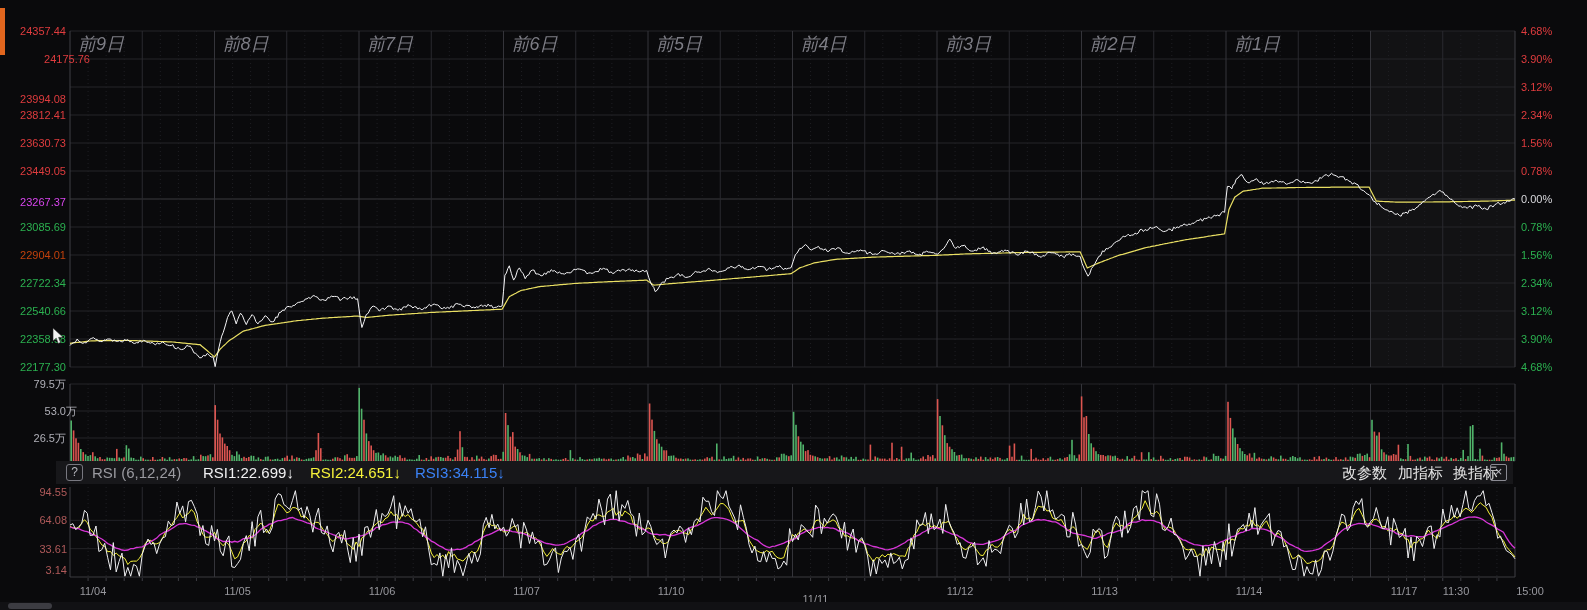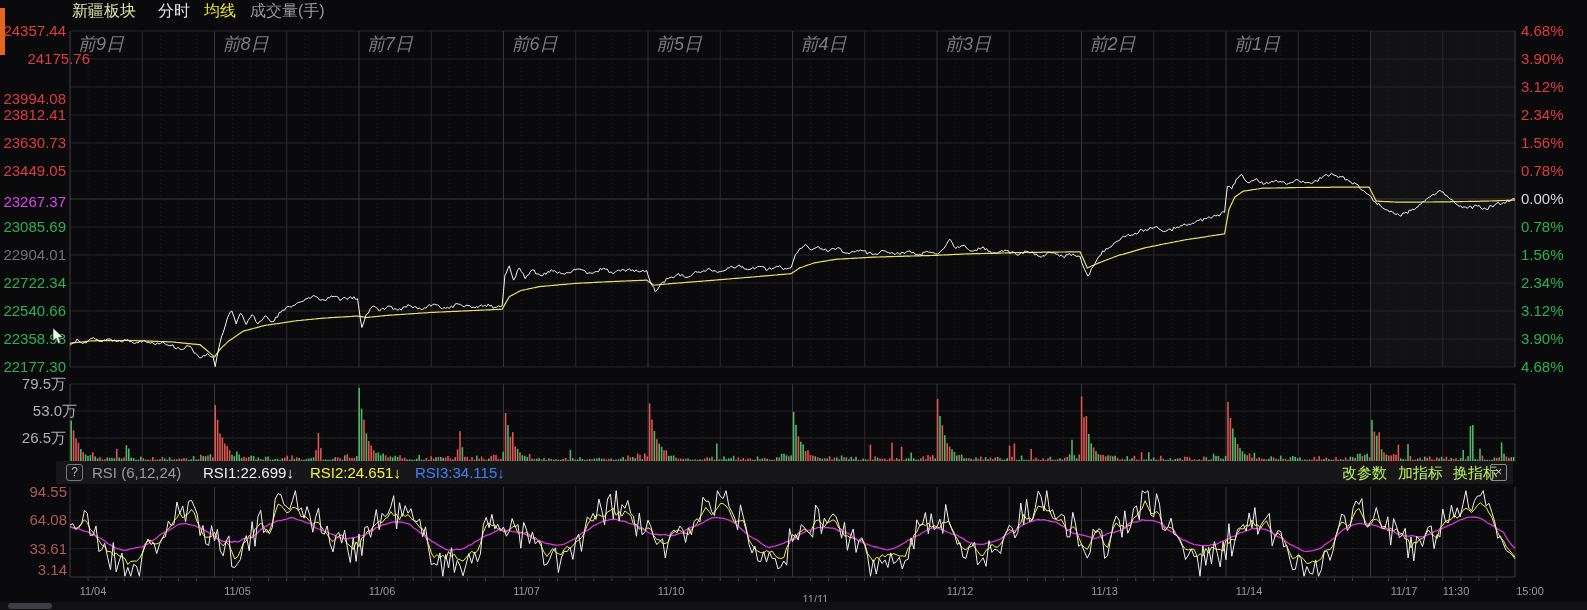--- a/index.html
+++ b/index.html
@@ -2,31 +2,31 @@
 <html><head>
 <meta charset="utf-8">
 <style>
   html,body{margin:0;padding:0;background:#050507;}
   #root{position:relative;width:1587px;height:610px;background:#0a0a0c;overflow:hidden;
         font-family:"Liberation Sans","DejaVu Sans",sans-serif;-webkit-font-smoothing:antialiased;}
   #chart-svg{position:absolute;left:0;top:0;}
   .topbar{position:absolute;left:0;top:0;width:100%;height:22px;}
   .topbar span{position:absolute;top:2px;font-size:16px;line-height:18px;white-space:nowrap;}
   .accent{position:absolute;left:0;top:8px;width:5px;height:47px;background:#e2661e;}
-  .lab{position:absolute;font-size:15px;line-height:16px;white-space:nowrap;}
+  .lab{position:absolute;font-size:11px;line-height:16px;white-space:nowrap;}
   .lab.rt{text-align:right;}
   .datelab{position:absolute;font-size:11px;line-height:18px;color:#98989e;text-align:center;width:64px;}
   .daylab{position:absolute;font-size:18px;line-height:16px;color:#7d7d85;font-style:italic;}
   .rsi-bar{position:absolute;left:56px;top:461px;width:1457px;height:23px;background:#17171a;}
   .rsi-bar span{position:absolute;top:3px;font-size:15px;line-height:17px;white-space:nowrap;}
   .helpbox{left:10px;top:3px!important;width:15px;height:15px;border:1px solid #787880;border-radius:3px;
            color:#b5b5bc;text-align:center;font-size:12px!important;line-height:15px!important;}
   .closebox{left:1434px;top:3px!important;width:15px;height:15px;border:1px solid #8a8a92;border-radius:2px;
             color:#c0c0c8;text-align:center;font-size:13px!important;line-height:14px!important;cursor:pointer;}
-  .rbtn{color:#bef264;cursor:pointer;}
+  .rbtn{color:#e5e5e5;cursor:pointer;}
   .hscroll{position:absolute;left:0;top:602px;width:1587px;height:8px;background:#111114;}
   .thumb{position:absolute;left:8px;top:1px;width:44px;height:6px;background:#3c3c42;border-radius:3px;}
   .cursor{position:absolute;left:52px;top:328px;width:12px;height:17px;}
 </style>
 </head>
 <body>
 
 <div id="root">
   <svg id="chart-svg" width="1587" height="610">
       <rect x="1370.5" y="31" width="144.5" height="336" fill="#ffffff" opacity="0.035"></rect>
@@ -965,39 +965,33 @@
       <rect x="1508.0" y="457.7" width="1.6" height="3.3" fill="#dd5550"></rect>
       <rect x="1510.4" y="457.3" width="1.6" height="3.7" fill="#50b36a"></rect>
       <rect x="1512.8" y="456.9" width="1.6" height="4.1" fill="#50b36a"></rect>
       <polyline points="70.0,343.3 71.7,343.1 73.3,342.9 75.0,342.7 76.7,342.5 78.3,342.3 80.0,342.1 81.7,342.0 83.3,341.8 85.0,341.6 86.7,341.4 88.3,341.2 90.0,341.0 91.7,340.8 93.4,340.8 95.1,340.8 96.8,340.7 98.6,340.7 100.3,340.7 102.0,340.7 103.7,340.7 105.4,340.7 107.2,340.6 108.9,340.6 110.6,340.6 112.3,340.6 114.0,340.6 115.8,340.6 117.5,340.5 119.2,340.5 120.9,340.5 122.6,340.5 124.4,340.5 126.1,340.5 127.8,340.4 129.5,340.5 131.3,340.5 133.0,340.6 134.7,340.7 136.5,340.7 138.2,340.8 139.9,340.8 141.7,340.9 143.4,341.0 145.1,341.0 146.9,341.1 148.6,341.1 150.3,341.2 152.1,341.2 153.8,341.3 155.5,341.4 157.3,341.4 159.0,341.5 160.7,341.5 162.5,341.6 164.2,341.6 165.9,341.7 167.7,341.8 169.4,341.8 171.1,341.9 172.8,342.0 174.6,342.2 176.3,342.4 177.9,342.5 179.6,342.7 181.3,342.9 183.1,343.1 184.8,343.2 186.4,343.4 188.1,343.6 189.8,343.7 191.6,343.9 193.3,344.1 194.9,344.2 196.7,344.4 198.3,344.6 200.1,344.7 201.9,346.3 203.7,347.8 205.5,349.3 207.3,350.8 209.1,352.4 210.9,353.9 212.7,355.4 214.5,356.9 216.4,354.3 218.4,351.7 220.3,349.0 222.0,347.4 223.7,345.7 225.5,344.1 227.2,342.4 229.0,340.8 230.8,339.6 232.6,338.4 234.4,337.2 236.2,335.9 238.0,334.7 239.8,333.5 241.6,332.3 243.4,331.1 245.1,330.7 246.7,330.2 248.4,329.8 250.1,329.3 251.7,328.9 253.4,328.5 255.1,328.0 256.7,327.6 258.4,327.1 260.1,326.7 261.7,326.2 263.4,325.8 265.1,325.4 266.8,325.1 268.5,324.9 270.2,324.6 271.9,324.3 273.6,324.1 275.3,323.8 277.0,323.6 278.7,323.3 280.4,323.1 282.1,322.8 283.8,322.6 285.5,322.3 287.2,322.1 288.9,321.8 290.6,321.6 292.3,321.3 294.0,321.0 295.7,320.9 297.4,320.7 299.1,320.5 300.8,320.4 302.5,320.2 304.2,320.0 305.9,319.9 307.6,319.7 309.3,319.5 311.0,319.4 312.7,319.2 314.4,319.0 316.1,318.9 317.8,318.7 319.5,318.5 321.2,318.3 322.9,318.2 324.6,318.1 326.3,318.0 328.1,317.9 329.8,317.7 331.5,317.6 333.3,317.5 335.0,317.4 336.7,317.3 338.5,317.2 340.2,317.1 341.9,317.0 343.7,316.9 345.4,316.8 347.2,316.7 348.9,316.6 350.6,316.5 352.4,316.3 354.1,316.2 355.8,316.1 357.6,316.0 359.3,316.3 361.0,316.6 362.8,316.9 364.5,317.2 366.2,317.5 367.9,317.3 369.6,317.1 371.2,317.0 372.9,316.8 374.6,316.6 376.2,316.5 377.9,316.3 379.6,316.1 381.2,316.0 382.9,315.8 384.6,315.6 386.2,315.5 387.9,315.3 389.6,315.2 391.4,315.1 393.1,315.0 394.8,314.8 396.6,314.7 398.3,314.6 400.0,314.5 401.8,314.4 403.5,314.3 405.2,314.2 407.0,314.0 408.7,313.9 410.4,313.8 412.2,313.7 413.9,313.6 415.6,313.5 417.4,313.4 419.1,313.2 420.8,313.1 422.6,313.0 424.3,312.9 426.0,312.8 427.8,312.7 429.5,312.5 431.3,312.4 433.0,312.4 434.7,312.3 436.4,312.2 438.2,312.1 439.9,312.0 441.6,312.0 443.3,311.9 445.1,311.8 446.8,311.7 448.5,311.6 450.2,311.6 452.0,311.5 453.7,311.4 455.4,311.3 457.2,311.3 458.9,311.2 460.6,311.1 462.3,311.0 464.1,310.9 465.8,310.9 467.5,310.8 469.2,310.7 471.0,310.6 472.7,310.5 474.4,310.5 476.2,310.4 477.9,310.3 479.6,310.2 481.3,310.1 483.1,310.1 484.8,310.0 486.5,309.9 488.2,309.8 490.0,309.8 491.7,309.7 493.4,309.6 495.1,309.5 496.9,309.4 498.6,309.4 500.3,309.3 502.1,309.2 503.9,306.1 505.7,302.9 507.5,299.8 509.3,296.6 510.9,295.8 512.6,294.9 514.2,294.0 515.9,293.2 517.5,292.3 519.2,291.4 520.8,290.5 522.5,290.2 524.3,289.8 526.0,289.5 527.7,289.1 529.4,288.7 531.1,288.4 532.8,288.0 534.5,287.7 536.2,287.3 537.9,286.9 539.6,286.6 541.3,286.4 543.1,286.3 544.8,286.1 546.5,286.0 548.2,285.8 549.9,285.7 551.7,285.5 553.4,285.4 555.1,285.2 556.8,285.1 558.5,284.9 560.3,284.7 562.0,284.6 563.7,284.4 565.4,284.3 567.1,284.1 568.9,284.0 570.6,283.8 572.3,283.7 574.0,283.5 575.8,283.4 577.5,283.3 579.2,283.2 580.9,283.1 582.6,283.0 584.4,282.9 586.1,282.8 587.8,282.8 589.5,282.7 591.2,282.6 593.0,282.5 594.7,282.4 596.4,282.3 598.1,282.2 599.8,282.2 601.6,282.1 603.3,282.0 605.0,281.9 606.7,281.8 608.4,281.7 610.2,281.6 611.9,281.6 613.6,281.5 615.3,281.4 617.1,281.3 618.8,281.3 620.5,281.2 622.3,281.1 624.0,281.1 625.7,281.0 627.5,280.9 629.2,280.8 630.9,280.8 632.7,280.7 634.4,280.6 636.2,280.6 637.9,280.5 639.6,280.4 641.4,280.3 643.1,280.3 644.8,280.2 646.6,280.1 648.4,281.4 650.2,282.6 652.0,283.9 653.8,285.2 655.5,285.0 657.3,284.8 659.1,284.7 660.8,284.5 662.6,284.4 664.4,284.2 666.1,284.0 667.9,283.9 669.7,283.7 671.4,283.6 673.1,283.4 674.8,283.3 676.6,283.2 678.3,283.0 680.0,282.9 681.7,282.8 683.4,282.6 685.2,282.5 686.9,282.3 688.6,282.2 690.3,282.1 692.0,281.9 693.8,281.8 695.5,281.7 697.2,281.5 698.9,281.4 700.6,281.3 702.4,281.1 704.1,281.0 705.8,280.8 707.5,280.7 709.3,280.6 711.0,280.4 712.7,280.3 714.5,280.1 716.2,280.0 717.9,279.8 719.7,279.7 721.4,279.6 723.1,279.4 724.9,279.3 726.6,279.1 728.3,279.0 730.1,278.8 731.8,278.7 733.5,278.5 735.3,278.4 737.0,278.3 738.7,278.1 740.5,278.0 742.2,277.8 743.9,277.7 745.7,277.5 747.4,277.4 749.1,277.3 750.9,277.1 752.6,277.0 754.4,276.8 756.1,276.7 757.9,276.5 759.6,276.4 761.4,276.2 763.1,276.1 764.9,275.9 766.6,275.8 768.4,275.6 770.1,275.5 771.8,275.3 773.6,275.2 775.3,275.0 777.1,274.9 778.8,274.7 780.6,274.6 782.3,274.4 784.1,274.3 785.8,274.1 787.6,274.0 789.3,273.8 791.1,273.7 792.8,272.5 794.5,271.4 796.3,270.2 798.0,269.1 799.7,267.9 801.5,267.3 803.3,266.7 805.1,266.0 806.9,265.4 808.8,264.8 810.6,264.2 812.4,263.5 814.2,262.9 816.0,262.6 817.8,262.3 819.6,262.0 821.4,261.7 823.2,261.4 825.0,261.1 826.8,260.8 828.6,260.5 830.4,260.2 832.2,259.9 834.0,259.6 835.9,259.3 837.6,259.2 839.3,259.1 841.0,259.0 842.7,258.9 844.5,258.8 846.2,258.7 847.9,258.6 849.6,258.5 851.3,258.4 853.1,258.3 854.8,258.2 856.5,258.1 858.2,258.0 859.9,257.9 861.7,257.8 863.4,257.7 865.1,257.6 866.8,257.5 868.5,257.4 870.3,257.3 872.0,257.2 873.7,257.1 875.4,257.1 877.1,257.0 878.8,257.0 880.6,256.9 882.3,256.9 884.0,256.8 885.7,256.8 887.4,256.7 889.2,256.7 890.9,256.6 892.6,256.6 894.3,256.5 896.0,256.5 897.8,256.4 899.5,256.4 901.2,256.3 902.9,256.3 904.6,256.2 906.3,256.2 908.1,256.1 909.8,256.1 911.5,256.0 913.2,256.0 914.9,255.9 916.7,255.9 918.4,255.8 920.1,255.8 921.8,255.7 923.5,255.7 925.2,255.6 927.0,255.6 928.7,255.6 930.4,255.5 932.1,255.5 933.8,255.4 935.6,255.4 937.3,255.3 939.1,255.2 940.9,255.1 942.7,255.0 944.5,254.9 946.3,254.9 948.1,254.8 949.8,254.7 951.6,254.6 953.4,254.5 955.2,254.4 957.0,254.3 958.8,254.3 960.5,254.2 962.3,254.1 964.1,254.0 965.9,253.9 967.7,253.9 969.4,253.8 971.2,253.8 972.9,253.7 974.7,253.7 976.4,253.7 978.2,253.6 979.9,253.6 981.7,253.5 983.4,253.5 985.2,253.4 986.9,253.4 988.7,253.4 990.4,253.3 992.2,253.3 993.9,253.2 995.7,253.2 997.4,253.1 999.2,253.1 1000.9,253.1 1002.7,253.0 1004.4,253.0 1006.2,252.9 1007.9,252.9 1009.7,252.8 1011.4,252.8 1013.2,252.7 1014.9,252.7 1016.7,252.7 1018.4,252.6 1020.2,252.6 1021.9,252.5 1023.7,252.5 1025.4,252.5 1027.1,252.4 1028.8,252.4 1030.5,252.4 1032.2,252.4 1033.9,252.4 1035.7,252.3 1037.4,252.3 1039.1,252.3 1040.8,252.3 1042.5,252.2 1044.2,252.2 1045.9,252.2 1047.6,252.2 1049.3,252.2 1051.0,252.1 1052.7,252.1 1054.4,252.1 1056.1,252.1 1057.9,252.1 1059.6,252.0 1061.3,252.0 1063.0,252.0 1064.7,252.0 1066.4,251.9 1068.1,251.9 1069.8,251.9 1071.5,251.9 1073.2,251.9 1074.9,251.8 1076.6,251.8 1078.3,251.8 1080.1,251.8 1081.9,255.8 1083.7,259.8 1085.5,263.9 1087.3,267.9 1088.9,267.2 1090.6,266.5 1092.2,265.8 1093.9,265.1 1095.5,264.3 1097.2,263.6 1098.8,262.9 1100.5,262.2 1102.3,261.6 1104.0,260.9 1105.7,260.3 1107.4,259.6 1109.1,259.0 1110.8,258.3 1112.5,257.7 1114.2,257.0 1115.9,256.4 1117.6,255.7 1119.3,255.2 1121.0,254.7 1122.7,254.3 1124.4,253.8 1126.1,253.3 1127.8,252.8 1129.5,252.3 1131.2,251.8 1132.9,251.3 1134.6,250.9 1136.3,250.4 1138.0,249.9 1139.7,249.4 1141.4,248.9 1143.1,248.4 1144.8,247.9 1146.5,247.5 1148.2,247.1 1150.0,246.8 1151.7,246.4 1153.4,246.1 1155.1,245.8 1156.8,245.4 1158.6,245.1 1160.3,244.7 1162.0,244.4 1163.7,244.0 1165.4,243.7 1167.2,243.4 1168.9,243.0 1170.6,242.7 1172.3,242.3 1174.0,242.0 1175.8,241.6 1177.5,241.3 1179.2,241.0 1180.9,240.6 1182.7,240.3 1184.4,240.0 1186.1,239.7 1187.9,239.5 1189.6,239.2 1191.4,238.9 1193.1,238.7 1194.9,238.4 1196.6,238.1 1198.4,237.9 1200.1,237.6 1201.9,237.3 1203.6,237.1 1205.3,236.8 1207.1,236.5 1208.8,236.2 1210.6,236.0 1212.3,235.7 1214.1,235.4 1215.8,235.2 1217.6,234.9 1219.3,234.6 1221.1,234.4 1222.8,234.1 1224.6,233.8 1226.7,221.8 1228.9,209.8 1230.8,205.6 1232.7,201.4 1234.7,197.2 1236.4,196.0 1238.1,194.8 1239.9,193.5 1241.6,192.3 1243.3,191.1 1245.0,190.8 1246.8,190.6 1248.5,190.3 1250.2,190.1 1251.9,189.8 1253.6,189.5 1255.3,189.3 1257.0,189.0 1258.7,188.8 1260.4,188.5 1262.1,188.2 1263.8,188.2 1265.6,188.2 1267.3,188.1 1269.0,188.1 1270.7,188.1 1272.4,188.0 1274.2,188.0 1275.9,188.0 1277.6,187.9 1279.3,187.9 1281.0,187.9 1282.8,187.8 1284.5,187.8 1286.2,187.8 1287.9,187.7 1289.6,187.7 1291.4,187.6 1293.1,187.6 1294.8,187.6 1296.5,187.5 1298.3,187.5 1300.0,187.5 1301.7,187.5 1303.5,187.5 1305.2,187.5 1306.9,187.4 1308.7,187.4 1310.4,187.4 1312.1,187.4 1313.9,187.4 1315.6,187.4 1317.3,187.4 1319.1,187.3 1320.8,187.3 1322.5,187.3 1324.3,187.3 1326.0,187.3 1327.7,187.3 1329.5,187.3 1331.2,187.2 1332.9,187.2 1334.7,187.2 1336.4,187.2 1338.1,187.2 1339.9,187.2 1341.6,187.2 1343.3,187.2 1345.0,187.2 1346.7,187.2 1348.5,187.2 1350.2,187.2 1351.9,187.2 1353.6,187.2 1355.3,187.2 1357.0,187.2 1358.8,187.2 1360.5,187.2 1362.2,187.2 1363.9,187.2 1365.6,187.2 1367.3,187.2 1369.1,187.2 1370.9,190.7 1372.7,194.2 1374.5,197.7 1376.3,201.2 1378.1,201.2 1379.8,201.3 1381.6,201.4 1383.4,201.5 1385.2,201.6 1387.0,201.7 1388.7,201.7 1390.5,201.8 1392.3,201.9 1394.1,202.0 1395.8,202.1 1397.6,202.1 1399.4,202.2 1401.1,202.2 1402.9,202.2 1404.6,202.2 1406.3,202.2 1408.1,202.2 1409.8,202.1 1411.5,202.1 1413.3,202.1 1415.0,202.1 1416.7,202.1 1418.5,202.1 1420.2,202.1 1421.9,202.0 1423.7,202.0 1425.4,202.0 1427.1,202.0 1428.9,202.0 1430.6,202.0 1432.3,202.0 1434.1,201.9 1435.8,201.9 1437.5,201.9 1439.3,201.9 1441.0,201.9 1442.8,201.9 1444.5,201.8 1446.2,201.8 1448.0,201.8 1449.7,201.8 1451.4,201.7 1453.2,201.7 1454.9,201.7 1456.6,201.6 1458.4,201.6 1460.1,201.6 1461.8,201.6 1463.6,201.5 1465.3,201.5 1467.0,201.5 1468.8,201.4 1470.5,201.4 1472.2,201.4 1474.0,201.4 1475.7,201.3 1477.4,201.3 1479.2,201.3 1480.9,201.2 1482.6,201.2 1484.4,201.2 1486.1,201.2 1487.8,201.1 1489.5,201.0 1491.2,201.0 1492.9,200.9 1494.6,200.8 1496.3,200.8 1498.0,200.7 1499.7,200.6 1501.4,200.6 1503.1,200.5 1504.8,200.5 1506.5,200.4 1508.2,200.3 1509.9,200.3 1511.6,200.2 1513.3,200.1 1515.0,200.1" fill="none" stroke="#e9df63" stroke-width="1.2"></polyline>
       <polyline points="70.0,345.5 71.8,343.6 73.6,342.7 75.4,342.1 77.2,339.0 79.0,341.4 80.8,342.4 82.6,343.4 84.5,342.6 86.3,342.9 88.1,340.9 89.9,339.2 91.7,338.3 93.5,337.7 95.3,339.2 97.1,339.5 98.9,341.2 100.6,341.5 102.3,341.6 104.0,339.9 105.6,340.2 107.3,339.1 109.0,339.0 110.7,339.1 112.5,341.3 114.2,340.0 116.0,341.2 117.7,341.5 119.4,340.7 121.1,341.5 122.7,342.0 124.4,339.5 126.1,340.3 127.8,339.7 129.5,341.7 131.3,341.5 133.0,343.0 134.7,343.5 136.5,342.6 138.2,342.9 139.9,340.5 141.7,342.0 143.4,340.4 145.1,340.8 146.9,342.3 148.6,342.4 150.3,343.2 152.1,342.4 153.8,343.7 155.5,344.9 157.3,342.8 159.0,344.0 160.7,343.3 162.5,341.9 164.2,342.9 165.9,344.6 167.7,345.1 169.4,345.6 171.1,345.5 172.9,344.7 174.6,348.2 176.4,348.7 178.1,347.4 179.8,349.0 181.6,349.6 183.3,349.2 185.0,348.1 186.8,345.4 188.5,346.2 190.3,346.3 192.1,348.9 193.9,352.8 195.7,353.4 197.6,355.2 199.6,357.8 201.5,357.7 203.4,355.3 205.3,356.0 207.3,353.4 209.2,355.4 211.1,357.0 213.1,356.9 215.2,366.6 217.0,356.6 218.8,348.0 220.3,341.7 221.7,336.1 223.2,332.5 224.6,328.0 226.1,322.8 227.5,317.5 229.0,314.6 230.4,311.8 231.8,311.0 234.0,317.0 236.2,323.9 237.6,319.6 239.1,316.0 240.5,313.2 242.4,315.5 244.4,320.7 246.3,324.6 248.2,320.3 250.1,317.8 252.1,314.6 254.0,316.5 255.9,321.6 257.9,323.9 259.7,321.4 261.5,320.8 263.3,318.4 265.1,315.7 266.9,316.8 268.7,319.0 270.5,321.6 272.3,321.8 274.0,321.3 275.8,317.0 277.5,317.3 279.2,312.6 281.0,312.1 282.7,310.0 284.4,310.4 286.2,307.4 287.9,306.4 289.6,306.7 291.4,307.0 293.1,305.5 294.8,305.3 296.6,303.3 298.3,302.4 300.0,302.2 301.8,301.4 303.5,301.3 305.2,299.1 307.0,298.8 308.7,297.5 310.4,298.5 312.2,296.3 313.9,295.5 315.6,296.6 317.4,297.1 319.1,299.6 320.9,300.2 322.6,299.5 324.3,300.2 326.1,300.5 327.8,297.6 329.5,297.8 331.3,296.1 333.0,296.6 334.7,296.4 336.5,296.5 338.2,297.1 339.9,300.5 341.7,299.5 343.4,297.7 345.1,297.5 346.9,299.3 348.6,298.5 350.3,296.6 352.1,298.8 353.9,296.7 355.7,299.4 357.6,298.8 359.0,308.9 360.4,319.1 361.9,327.5 364.1,321.5 366.2,314.6 368.2,313.3 370.1,309.3 372.0,306.7 373.8,306.1 375.6,307.2 377.4,308.5 379.2,311.0 381.0,309.6 382.7,307.9 384.4,309.7 386.2,307.9 387.9,306.0 389.6,306.1 391.3,306.4 393.0,309.4 394.6,308.8 396.3,309.1 398.0,310.3 399.7,308.7 401.3,310.1 403.0,307.2 404.6,306.8 406.3,307.2 407.9,304.6 409.6,305.6 411.2,306.1 412.9,308.0 414.5,306.7 416.2,306.9 417.8,309.1 419.5,307.9 421.1,309.6 422.8,309.4 424.4,307.9 426.1,308.1 427.7,305.9 429.4,304.4 431.0,306.3 432.7,304.5 434.3,304.1 435.9,304.8 437.6,304.9 439.2,306.1 440.8,308.3 442.4,308.7 444.1,307.4 445.7,308.5 447.6,307.3 449.4,308.5 451.3,305.9 453.1,307.6 455.0,304.2 456.8,303.5 458.7,304.2 460.6,304.4 462.4,305.9 464.3,306.9 466.1,305.3 468.0,305.4 469.9,305.7 471.7,307.8 473.3,307.1 475.0,307.9 476.6,306.7 478.2,307.5 479.8,305.6 481.5,305.1 483.1,306.6 484.7,304.9 486.4,306.8 488.1,304.1 489.8,306.1 491.5,305.3 493.1,308.1 494.8,307.4 496.6,307.2 498.4,306.0 500.2,306.6 502.1,306.0 503.5,291.3 504.9,275.1 506.4,273.0 507.8,268.6 509.3,265.8 511.4,273.5 513.6,280.1 515.5,277.1 517.5,270.3 519.4,267.9 521.3,271.6 523.2,273.7 525.2,278.7 527.0,275.6 528.8,274.8 530.6,271.0 532.4,270.1 534.1,270.1 535.9,274.0 537.6,273.9 539.3,274.4 541.1,275.8 542.8,275.5 544.4,273.0 546.1,274.4 547.8,271.5 549.5,272.3 551.2,269.7 552.8,271.2 554.5,270.6 556.1,272.1 557.8,273.2 559.4,272.0 561.1,273.6 562.7,273.7 564.6,274.1 566.5,272.7 568.3,272.7 570.2,272.9 572.0,271.7 573.9,269.2 575.8,269.7 577.6,268.9 579.5,269.1 581.3,269.5 583.2,270.2 585.0,270.8 586.9,273.8 588.8,272.9 590.4,272.9 592.0,273.4 593.6,272.8 595.3,271.6 596.9,271.6 598.5,271.6 600.1,268.4 601.8,269.4 603.6,268.3 605.5,269.2 607.3,269.1 609.2,272.6 611.0,271.9 612.9,273.6 614.8,272.6 616.6,270.8 618.5,270.1 620.3,271.1 622.2,269.5 624.1,269.8 625.9,271.3 627.8,269.4 629.4,269.0 631.1,270.6 632.7,269.8 634.4,271.8 636.0,269.9 637.7,271.3 639.3,271.9 641.1,271.4 642.9,270.2 644.7,271.7 646.6,270.4 648.7,277.3 650.9,283.4 652.3,285.7 653.8,287.5 655.2,291.6 657.2,290.2 659.1,287.0 661.0,283.4 662.8,282.0 664.6,282.3 666.4,278.3 668.2,278.7 670.0,277.4 671.7,277.1 673.4,277.7 675.2,276.4 676.9,274.4 678.6,273.6 680.3,276.2 682.0,274.3 683.6,276.3 685.3,277.4 687.0,277.3 688.7,276.9 690.4,276.4 692.1,274.9 693.8,272.8 695.4,271.4 697.1,272.2 698.8,272.0 700.5,272.5 702.2,271.5 703.9,270.8 705.6,271.3 707.2,269.4 708.9,268.4 710.6,269.7 712.3,271.2 714.0,270.7 715.7,271.1 717.4,272.6 719.0,271.8 720.7,271.5 722.4,271.2 724.1,270.7 725.8,270.2 727.5,267.9 729.2,267.9 730.8,266.4 732.5,267.0 734.2,268.0 735.9,267.8 737.6,265.8 739.3,265.0 741.0,267.3 742.6,266.5 744.3,268.9 746.0,269.0 747.7,269.7 749.4,269.5 751.1,268.9 752.8,267.4 754.4,268.7 756.1,267.8 757.8,266.5 759.5,266.5 761.2,266.5 762.9,266.7 764.6,267.3 766.2,270.5 767.9,269.7 769.6,267.6 771.3,269.3 773.0,268.3 774.7,267.8 776.4,266.4 778.1,266.8 779.8,265.6 781.5,267.6 783.3,269.7 785.0,268.4 786.7,269.0 788.2,268.3 789.6,268.2 791.1,267.6 793.2,261.3 795.4,254.6 796.8,253.4 798.3,251.0 799.7,248.5 801.7,248.3 803.6,246.1 805.5,244.6 807.4,246.1 809.4,248.9 811.3,250.0 813.1,249.0 814.9,248.2 816.7,247.4 818.5,246.4 820.2,248.9 822.0,248.9 823.7,250.0 825.4,248.8 827.2,251.4 828.9,251.3 830.6,249.3 832.2,248.6 833.9,248.6 835.6,249.6 837.3,247.8 838.9,247.8 840.6,248.7 842.2,251.9 843.9,252.6 845.6,253.1 847.2,253.0 848.9,253.6 850.5,252.9 852.2,251.3 853.8,251.9 855.5,251.6 857.1,250.5 858.8,251.1 860.4,250.0 862.1,250.7 863.7,250.8 865.4,250.7 867.0,254.1 868.7,252.8 870.3,252.1 872.0,254.3 873.6,254.3 875.3,253.9 876.9,254.4 878.6,253.6 880.2,251.8 881.9,250.4 883.5,250.7 885.2,251.1 886.8,252.0 888.5,252.6 890.1,253.3 891.8,252.6 893.4,253.4 895.1,254.6 896.7,253.0 898.4,252.8 900.0,254.6 901.7,252.2 903.4,252.8 905.0,253.4 906.7,251.4 908.3,251.3 910.0,250.9 911.6,253.1 913.3,252.1 914.9,254.0 916.6,254.4 918.2,255.0 919.9,254.1 921.6,255.5 923.3,252.0 925.0,252.2 926.6,251.2 928.3,252.1 930.1,252.1 931.9,252.7 933.7,252.7 935.6,253.9 937.7,254.1 939.9,252.1 941.8,249.9 943.7,248.7 945.7,245.7 947.1,243.3 948.6,240.4 950.0,239.2 951.9,242.2 953.9,246.6 955.8,248.5 957.6,246.5 959.4,247.6 961.2,245.8 963.0,245.7 964.7,245.2 966.5,248.1 968.2,249.3 969.9,250.8 971.7,251.1 973.4,251.0 975.1,250.0 976.7,250.8 978.4,247.9 980.1,249.1 981.8,247.8 983.4,246.9 985.1,250.0 986.7,248.6 988.4,251.5 990.1,251.1 991.7,253.7 993.4,252.8 995.0,252.9 996.7,253.5 998.3,252.2 1000.0,251.8 1001.6,250.4 1003.3,251.5 1004.9,250.0 1006.6,250.7 1008.2,250.4 1009.9,253.4 1011.5,252.2 1013.2,251.7 1014.8,253.3 1016.5,254.6 1018.1,255.2 1019.8,254.1 1021.4,252.1 1023.1,253.9 1024.7,250.9 1026.4,251.3 1028.0,251.4 1029.7,253.1 1031.3,252.4 1033.0,252.0 1034.6,254.9 1036.3,253.8 1037.9,256.1 1039.6,256.4 1041.2,257.4 1042.9,255.5 1044.5,256.2 1046.2,254.3 1047.9,252.3 1049.5,252.4 1051.2,252.8 1052.8,252.8 1054.5,253.0 1056.1,254.1 1057.8,254.2 1059.4,256.4 1061.1,255.0 1062.7,256.4 1064.4,257.7 1066.1,254.8 1067.8,254.7 1069.5,253.5 1071.1,255.6 1072.8,253.9 1074.6,255.3 1076.4,256.3 1078.2,256.2 1080.1,256.4 1082.2,263.7 1084.4,269.0 1086.2,272.6 1088.0,276.2 1089.7,273.9 1091.4,268.6 1093.1,266.5 1095.0,263.4 1096.9,259.8 1098.8,256.4 1100.6,255.6 1102.5,250.9 1104.3,251.6 1106.1,248.5 1107.8,248.8 1109.5,247.4 1111.3,246.8 1113.0,244.3 1114.7,242.8 1116.4,241.6 1118.1,240.9 1119.8,240.1 1121.5,237.8 1123.2,236.3 1124.8,236.7 1126.5,235.9 1128.2,234.2 1129.9,235.9 1131.6,235.1 1133.3,235.1 1135.0,233.1 1136.7,234.0 1138.3,232.9 1140.0,229.7 1141.7,229.3 1143.4,231.5 1145.1,229.5 1146.8,230.5 1148.5,229.7 1150.1,227.2 1151.8,228.3 1153.5,227.9 1155.2,227.0 1156.9,226.6 1158.6,228.7 1160.3,229.6 1161.9,230.9 1163.6,231.6 1165.3,231.3 1167.0,230.6 1168.7,229.1 1170.4,229.2 1172.1,231.0 1173.7,227.2 1175.4,228.4 1177.1,226.9 1178.8,227.8 1180.5,225.7 1182.2,225.8 1183.9,223.9 1185.5,224.8 1187.2,225.3 1188.9,224.0 1190.6,224.8 1192.3,223.1 1194.0,223.4 1195.7,221.6 1197.3,220.5 1199.0,220.4 1200.7,218.8 1202.4,221.2 1204.1,218.3 1205.8,218.7 1207.5,217.9 1209.1,216.7 1210.8,218.4 1212.5,217.2 1214.2,215.1 1215.9,215.9 1217.6,215.1 1219.4,216.0 1221.1,213.1 1222.8,211.5 1224.6,212.3 1226.0,198.1 1227.4,186.4 1229.6,186.5 1231.8,188.9 1233.2,184.8 1234.7,183.9 1236.1,179.3 1238.0,178.0 1240.0,175.4 1241.9,174.6 1243.8,178.1 1245.7,180.9 1247.7,182.5 1249.5,182.9 1251.3,180.9 1253.1,180.8 1254.9,179.6 1256.6,178.7 1258.3,181.0 1260.0,182.8 1261.6,181.7 1263.3,184.4 1265.0,183.6 1266.7,182.3 1268.4,183.5 1270.1,182.4 1271.8,181.2 1273.4,182.1 1275.1,180.3 1276.8,180.6 1278.4,182.2 1280.1,181.5 1281.7,182.0 1283.4,181.6 1285.0,183.3 1286.7,184.3 1288.3,183.6 1290.0,183.0 1291.6,182.4 1293.3,182.2 1294.9,180.3 1296.6,179.5 1298.3,180.0 1299.9,181.8 1301.6,182.3 1303.2,181.1 1304.9,182.9 1306.5,182.6 1308.2,182.5 1309.8,182.8 1311.5,183.4 1313.1,182.8 1314.8,180.6 1316.4,180.9 1318.1,181.2 1319.7,177.6 1321.4,178.2 1323.1,176.5 1324.7,175.2 1326.4,174.6 1328.1,176.3 1329.8,175.2 1331.5,173.2 1333.2,174.8 1335.0,175.3 1336.7,176.1 1338.4,177.4 1340.2,176.7 1341.9,176.7 1343.6,176.8 1345.4,180.1 1347.1,179.3 1348.8,181.1 1350.6,181.6 1352.4,184.1 1354.2,182.8 1356.0,183.9 1358.0,184.8 1359.9,188.6 1361.8,190.0 1363.6,190.7 1365.4,192.2 1367.2,194.0 1369.1,194.7 1371.2,196.8 1373.4,201.2 1375.2,201.6 1377.0,204.6 1378.8,203.3 1380.6,206.2 1382.3,207.5 1384.1,208.9 1385.8,209.8 1387.6,210.0 1389.3,211.9 1391.0,211.2 1392.7,212.0 1394.3,213.9 1396.0,214.4 1397.7,213.6 1399.4,215.5 1401.1,216.2 1402.7,213.0 1404.4,213.1 1406.0,212.2 1407.7,213.5 1409.3,210.0 1411.0,210.5 1412.6,209.2 1414.3,209.8 1416.0,207.8 1417.7,207.0 1419.4,204.6 1421.1,204.0 1422.8,201.6 1424.4,201.2 1426.1,199.6 1427.8,197.9 1429.5,197.2 1431.2,196.1 1432.9,194.2 1434.7,194.8 1436.4,193.2 1438.1,191.5 1439.9,190.4 1441.6,191.8 1443.3,192.1 1445.1,195.2 1446.8,195.4 1448.5,197.6 1450.3,199.1 1452.0,199.4 1453.7,201.4 1455.5,203.6 1457.2,204.7 1458.9,206.2 1460.6,206.0 1462.3,207.6 1463.9,206.9 1465.6,207.1 1467.3,208.3 1469.0,206.4 1470.7,206.1 1472.4,208.7 1474.1,205.8 1475.7,205.0 1477.4,206.2 1479.2,205.4 1480.9,208.0 1482.6,209.2 1484.4,208.0 1486.1,209.1 1487.8,209.7 1489.6,205.9 1491.3,205.7 1493.0,207.0 1494.8,204.7 1496.5,203.7 1498.2,202.2 1500.0,204.6 1501.7,203.9 1503.4,202.6 1505.2,203.3 1507.1,200.9 1508.9,201.3 1510.7,200.8 1512.8,198.5 1515.0,199.0" fill="none" stroke="#f5f5f7" stroke-width="1"></polyline>
       <polyline points="70.0,526.4 72.9,527.8 75.8,528.1 78.7,528.2 81.6,523.1 84.5,519.7 87.3,522.7 90.2,529.1 93.1,532.4 96.0,536.6 98.9,540.4 101.8,544.9 104.7,546.4 107.6,551.7 110.5,551.5 113.3,555.3 116.2,553.1 119.1,555.8 122.0,556.9 124.9,558.5 127.8,564.5 130.7,561.4 133.6,561.1 136.5,561.1 139.4,558.4 142.3,553.2 145.1,543.5 148.0,541.0 150.9,540.2 153.8,544.0 156.7,543.8 159.6,542.6 162.5,538.2 165.4,532.2 168.3,529.0 171.2,525.8 174.0,520.9 176.9,517.7 179.8,512.9 182.7,518.0 185.6,515.0 188.5,513.5 191.4,509.5 194.3,512.8 197.2,522.0 200.1,526.9 202.9,534.6 205.8,537.2 208.7,537.2 211.6,536.4 214.5,532.3 217.4,538.9 220.3,542.7 223.2,545.8 226.1,541.9 228.9,544.8 231.8,551.6 234.7,558.8 237.6,556.9 240.5,550.6 243.4,543.3 246.3,541.0 249.2,535.4 252.1,538.2 255.0,529.4 257.9,526.5 260.7,523.0 263.6,526.1 266.5,532.3 269.4,530.9 272.3,523.0 275.2,512.5 278.1,504.1 281.0,505.5 283.9,508.9 286.8,512.8 289.6,511.7 292.5,507.5 295.4,507.8 298.3,509.7 301.2,516.9 304.1,515.8 307.0,517.9 309.9,521.5 312.8,524.3 315.6,522.3 318.5,522.4 321.4,526.8 324.3,531.4 327.2,534.4 330.1,539.0 333.0,541.5 335.9,538.5 338.8,536.2 341.7,534.8 344.6,538.9 347.4,544.0 350.3,545.9 353.2,549.4 356.1,542.0 359.0,546.6 361.9,537.8 364.8,535.8 367.7,531.1 370.6,530.5 373.4,526.1 376.3,524.0 379.2,521.0 382.1,522.8 385.0,518.8 387.9,517.1 390.8,511.6 393.7,515.5 396.6,514.4 399.5,519.8 402.4,513.8 405.2,516.5 408.1,514.5 411.0,518.4 413.9,520.6 416.8,523.2 419.7,527.5 422.6,528.8 425.5,536.3 428.4,543.5 431.3,553.0 434.1,557.6 437.0,554.5 439.9,557.9 442.8,555.1 445.7,558.9 448.6,551.6 451.5,556.3 454.4,554.3 457.3,559.0 460.1,559.8 463.0,561.1 465.9,557.9 468.8,554.6 471.7,551.3 474.6,553.4 477.5,551.0 480.4,543.9 483.3,532.3 486.2,525.5 489.1,522.8 491.9,525.8 494.8,524.9 497.7,529.2 500.6,528.7 503.5,531.9 506.4,531.9 509.3,529.7 512.2,527.4 515.1,525.6 518.0,533.3 520.8,532.1 523.7,533.5 526.6,532.3 529.5,534.8 532.4,538.4 535.3,537.7 538.2,540.5 541.1,546.0 544.0,552.1 546.9,556.4 549.7,552.8 552.6,548.5 555.5,552.0 558.4,553.7 561.3,554.6 564.2,549.2 567.1,546.4 570.0,548.6 572.9,545.5 575.8,542.1 578.6,540.0 581.5,537.7 584.4,533.2 587.3,525.0 590.2,520.4 593.1,521.0 596.0,515.6 598.9,514.8 601.8,516.3 604.6,516.3 607.5,512.0 610.4,510.5 613.3,508.3 616.2,515.3 619.1,511.5 622.0,516.1 624.9,510.9 627.8,513.2 630.7,515.2 633.5,524.5 636.4,524.4 639.3,529.2 642.2,528.0 645.1,529.9 648.0,527.8 650.9,529.3 653.8,535.6 656.7,539.6 659.6,539.9 662.5,543.4 665.3,543.5 668.2,541.9 671.1,534.6 674.0,532.2 676.9,530.5 679.8,530.3 682.7,532.8 685.6,533.2 688.5,534.6 691.4,529.2 694.2,526.8 697.1,523.5 700.0,517.2 702.9,512.7 705.8,507.3 708.7,511.1 711.6,514.8 714.5,512.0 717.4,508.0 720.3,503.6 723.1,503.6 726.0,506.1 728.9,509.6 731.8,516.7 734.7,522.9 737.6,521.1 740.5,520.9 743.4,520.5 746.3,530.8 749.1,540.1 752.0,544.8 754.9,549.0 757.8,551.2 760.7,552.6 763.6,553.0 766.5,550.5 769.4,552.2 772.3,551.3 775.2,555.7 778.0,557.9 780.9,558.5 783.8,557.6 786.7,547.6 789.6,542.6 792.5,534.5 795.4,537.5 798.3,533.1 801.2,531.3 804.1,528.9 807.0,531.1 809.8,533.7 812.7,527.0 815.6,520.8 818.5,519.9 821.4,523.3 824.3,526.9 827.2,522.7 830.1,521.6 833.0,519.8 835.9,521.6 838.7,527.9 841.6,529.4 844.5,536.1 847.4,535.8 850.3,537.6 853.2,538.1 856.1,539.0 859.0,541.3 861.9,539.5 864.8,543.6 867.6,553.6 870.5,557.3 873.4,561.9 876.3,557.4 879.2,558.3 882.1,554.7 885.0,557.0 887.9,554.2 890.8,555.2 893.6,553.6 896.5,554.7 899.4,556.1 902.3,555.9 905.2,556.4 908.1,548.3 911.0,545.4 913.9,535.1 916.8,531.9 919.7,525.5 922.5,523.6 925.4,525.8 928.3,522.9 931.2,527.4 934.1,525.6 937.0,527.0 939.9,528.0 942.8,522.1 945.7,522.6 948.6,521.2 951.5,528.7 954.3,534.8 957.2,538.6 960.1,544.9 963.0,548.5 965.9,549.7 968.8,546.9 971.7,542.8 974.6,547.4 977.5,551.2 980.4,555.2 983.2,555.5 986.1,550.2 989.0,548.8 991.9,544.3 994.8,546.9 997.7,547.2 1000.6,544.1 1003.5,539.4 1006.4,531.9 1009.3,529.5 1012.1,531.0 1015.0,532.8 1017.9,526.4 1020.8,523.1 1023.7,514.4 1026.6,519.2 1029.5,517.9 1032.4,520.1 1035.3,512.2 1038.2,506.1 1041.0,507.0 1043.9,506.8 1046.8,510.9 1049.7,510.6 1052.6,518.0 1055.5,519.3 1058.4,520.5 1061.3,519.6 1064.2,524.8 1067.0,530.7 1069.9,529.7 1072.8,526.6 1075.7,529.0 1078.6,537.3 1081.5,544.3 1084.4,547.3 1087.3,549.4 1090.2,543.6 1093.1,537.1 1096.0,530.9 1098.8,531.3 1101.7,537.9 1104.6,545.0 1107.5,547.5 1110.4,538.5 1113.3,528.1 1116.2,522.9 1119.1,526.5 1122.0,525.1 1124.8,528.5 1127.7,525.8 1130.6,525.3 1133.5,518.2 1136.4,516.3 1139.3,511.6 1142.2,508.3 1145.1,500.7 1148.0,507.1 1150.9,513.2 1153.8,514.0 1156.6,511.2 1159.5,514.4 1162.4,524.0 1165.3,529.7 1168.2,526.9 1171.1,527.8 1174.0,530.2 1176.9,536.0 1179.8,539.3 1182.7,545.6 1185.5,549.3 1188.4,549.9 1191.3,549.1 1194.2,549.4 1197.1,556.5 1200.0,553.7 1202.9,556.1 1205.8,548.5 1208.7,553.2 1211.5,547.0 1214.4,548.6 1217.3,549.4 1220.2,549.5 1223.1,551.2 1226.0,539.9 1228.9,543.7 1231.8,538.9 1234.7,540.4 1237.6,532.9 1240.5,528.5 1243.3,529.0 1246.2,525.2 1249.1,526.1 1252.0,520.0 1254.9,525.5 1257.8,524.9 1260.7,528.4 1263.6,523.9 1266.5,520.8 1269.3,527.3 1272.2,532.1 1275.1,536.5 1278.0,532.8 1280.9,535.7 1283.8,539.5 1286.7,546.4 1289.6,552.3 1292.5,558.6 1295.4,557.7 1298.3,554.9 1301.1,556.7 1304.0,559.8 1306.9,563.5 1309.8,563.0 1312.7,561.2 1315.6,562.0 1318.5,560.8 1321.4,558.5 1324.3,552.1 1327.2,549.7 1330.0,549.7 1332.9,545.7 1335.8,537.0 1338.7,527.4 1341.6,522.1 1344.5,523.1 1347.4,526.2 1350.3,524.1 1353.2,516.4 1356.0,510.7 1358.9,508.4 1361.8,514.3 1364.7,520.2 1367.6,526.2 1370.5,524.9 1373.4,519.8 1376.3,519.1 1379.2,521.6 1382.1,527.0 1385.0,526.4 1387.8,530.8 1390.7,528.2 1393.6,530.8 1396.5,528.8 1399.4,533.1 1402.3,533.6 1405.2,539.0 1408.1,539.4 1411.0,547.9 1413.8,542.3 1416.7,543.0 1419.6,539.2 1422.5,538.7 1425.4,535.3 1428.3,530.0 1431.2,533.8 1434.1,535.7 1437.0,538.6 1439.9,528.3 1442.8,525.0 1445.6,521.2 1448.5,520.3 1451.4,519.1 1454.3,515.3 1457.2,518.3 1460.1,514.9 1463.0,510.4 1465.9,508.2 1468.8,509.9 1471.7,512.5 1474.5,509.4 1477.4,505.4 1480.3,502.8 1483.2,505.3 1486.1,507.3 1489.0,513.0 1491.9,517.2 1494.8,526.3 1497.7,532.4 1500.5,538.1 1503.4,540.6 1506.3,546.6 1509.2,549.9 1512.1,553.4 1515.0,557.0" fill="none" stroke="#f6f23a" stroke-width="1"></polyline>
       <polyline points="70.0,527.0 72.9,528.0 75.8,528.7 78.7,528.7 81.6,530.1 84.5,531.1 87.3,531.7 90.2,533.1 93.1,535.0 96.0,535.5 98.9,537.5 101.8,539.0 104.7,540.9 107.6,543.5 110.5,544.9 113.3,546.6 116.2,548.2 119.1,548.9 122.0,550.0 124.9,550.4 127.8,550.0 130.7,548.7 133.6,548.7 136.5,547.5 139.4,547.2 142.3,546.8 145.1,545.2 148.0,543.9 150.9,541.5 153.8,539.9 156.7,538.1 159.6,535.0 162.5,533.3 165.4,531.6 168.3,530.8 171.2,529.0 174.0,527.2 176.9,525.2 179.8,524.0 182.7,523.9 185.6,523.4 188.5,524.4 191.4,525.2 194.3,525.3 197.2,526.9 200.1,527.6 202.9,529.5 205.8,530.9 208.7,532.6 211.6,534.1 214.5,536.7 217.4,538.9 220.3,540.1 223.2,541.5 226.1,541.5 228.9,541.1 231.8,542.2 234.7,541.3 237.6,542.1 240.5,540.6 243.4,538.7 246.3,538.3 249.2,538.1 252.1,536.7 255.0,535.0 257.9,532.2 260.7,529.4 263.6,527.4 266.5,526.1 269.4,524.2 272.3,523.7 275.2,521.8 278.1,520.7 281.0,520.7 283.9,519.6 286.8,519.2 289.6,518.0 292.5,517.5 295.4,518.9 298.3,519.9 301.2,520.5 304.1,521.7 307.0,522.8 309.9,523.5 312.8,525.3 315.6,527.9 318.5,529.0 321.4,530.0 324.3,531.1 327.2,532.1 330.1,533.5 333.0,534.7 335.9,535.6 338.8,537.9 341.7,537.9 344.6,538.8 347.4,538.9 350.3,538.2 353.2,537.6 356.1,537.1 359.0,536.1 361.9,535.6 364.8,534.9 367.7,533.5 370.6,531.5 373.4,530.2 376.3,527.4 379.2,527.2 382.1,524.9 385.0,524.5 387.9,523.6 390.8,522.5 393.7,521.9 396.6,522.3 399.5,522.0 402.4,522.2 405.2,523.1 408.1,523.6 411.0,525.3 413.9,528.3 416.8,529.7 419.7,532.4 422.6,533.9 425.5,536.9 428.4,538.6 431.3,541.1 434.1,542.3 437.0,544.4 439.9,546.2 442.8,547.4 445.7,549.5 448.6,550.2 451.5,549.8 454.4,549.8 457.3,549.2 460.1,549.6 463.0,548.6 465.9,547.4 468.8,545.3 471.7,544.4 474.6,541.9 477.5,540.6 480.4,538.9 483.3,537.0 486.2,535.4 489.1,534.6 491.9,533.3 494.8,531.8 497.7,530.4 500.6,529.1 503.5,530.1 506.4,530.3 509.3,530.4 512.2,531.7 515.1,531.8 518.0,532.6 520.8,533.0 523.7,533.7 526.6,534.9 529.5,536.3 532.4,538.0 535.3,539.1 538.2,540.1 541.1,541.1 544.0,542.6 546.9,543.5 549.7,543.8 552.6,544.5 555.5,545.1 558.4,545.1 561.3,544.7 564.2,544.2 567.1,542.8 570.0,541.0 572.9,539.6 575.8,538.2 578.6,535.9 581.5,533.4 584.4,531.7 587.3,530.6 590.2,528.5 593.1,525.8 596.0,524.9 598.9,523.0 601.8,521.8 604.6,520.6 607.5,520.3 610.4,519.4 613.3,519.4 616.2,519.3 619.1,520.9 622.0,521.0 624.9,521.4 627.8,522.8 630.7,523.9 633.5,524.2 636.4,526.2 639.3,527.2 642.2,528.8 645.1,530.1 648.0,532.5 650.9,533.7 653.8,534.4 656.7,534.2 659.6,535.0 662.5,534.6 665.3,534.5 668.2,535.5 671.1,535.5 674.0,535.4 676.9,534.4 679.8,533.4 682.7,532.7 685.6,530.2 688.5,528.4 691.4,527.1 694.2,526.3 697.1,525.6 700.0,524.1 702.9,522.7 705.8,520.8 708.7,519.3 711.6,518.1 714.5,517.7 717.4,517.6 720.3,518.0 723.1,518.3 726.0,519.0 728.9,520.1 731.8,521.5 734.7,523.1 737.6,525.4 740.5,528.2 743.4,530.8 746.3,533.4 749.1,535.8 752.0,537.5 754.9,539.2 757.8,540.4 760.7,543.1 763.6,545.2 766.5,546.6 769.4,547.5 772.3,546.4 775.2,546.2 778.0,545.1 780.9,544.2 783.8,543.1 786.7,541.6 789.6,540.7 792.5,539.6 795.4,538.7 798.3,536.0 801.2,533.6 804.1,532.4 807.0,530.4 809.8,530.2 812.7,529.2 815.6,528.3 818.5,527.3 821.4,527.3 824.3,527.8 827.2,527.4 830.1,528.1 833.0,528.1 835.9,529.1 838.7,531.0 841.6,531.2 844.5,532.1 847.4,533.0 850.3,534.6 853.2,537.3 856.1,539.1 859.0,541.2 861.9,542.1 864.8,543.8 867.6,544.2 870.5,545.5 873.4,546.5 876.3,547.0 879.2,547.9 882.1,548.7 885.0,549.7 887.9,549.9 890.8,549.2 893.6,548.3 896.5,547.2 899.4,545.6 902.3,544.0 905.2,542.5 908.1,540.1 911.0,539.3 913.9,537.2 916.8,535.9 919.7,534.6 922.5,532.5 925.4,531.3 928.3,529.0 931.2,528.3 934.1,527.4 937.0,528.0 939.9,528.8 942.8,529.5 945.7,531.4 948.6,532.5 951.5,533.9 954.3,534.6 957.2,535.2 960.1,537.2 963.0,538.4 965.9,540.6 968.8,542.5 971.7,543.1 974.6,543.9 977.5,544.1 980.4,544.4 983.2,544.3 986.1,543.4 989.0,542.7 991.9,541.8 994.8,541.2 997.7,540.1 1000.6,538.9 1003.5,536.5 1006.4,534.8 1009.3,533.0 1012.1,531.7 1015.0,530.5 1017.9,528.7 1020.8,526.0 1023.7,524.3 1026.6,523.4 1029.5,522.0 1032.4,521.3 1035.3,520.1 1038.2,519.5 1041.0,520.1 1043.9,519.7 1046.8,520.4 1049.7,521.0 1052.6,521.8 1055.5,521.9 1058.4,523.4 1061.3,525.5 1064.2,526.9 1067.0,529.5 1069.9,531.4 1072.8,533.2 1075.7,533.6 1078.6,534.3 1081.5,534.9 1084.4,535.5 1087.3,536.4 1090.2,537.2 1093.1,538.4 1096.0,538.4 1098.8,537.1 1101.7,536.1 1104.6,535.5 1107.5,533.5 1110.4,532.7 1113.3,532.6 1116.2,531.6 1119.1,530.6 1122.0,530.1 1124.8,527.3 1127.7,524.6 1130.6,522.5 1133.5,522.2 1136.4,522.2 1139.3,521.1 1142.2,519.7 1145.1,520.5 1148.0,520.3 1150.9,520.3 1153.8,520.7 1156.6,521.9 1159.5,522.6 1162.4,524.7 1165.3,527.0 1168.2,529.9 1171.1,531.6 1174.0,532.9 1176.9,535.6 1179.8,537.8 1182.7,539.8 1185.5,540.4 1188.4,542.1 1191.3,543.3 1194.2,544.6 1197.1,544.8 1200.0,545.4 1202.9,546.2 1205.8,545.4 1208.7,545.6 1211.5,544.6 1214.4,544.6 1217.3,543.9 1220.2,542.0 1223.1,541.2 1226.0,539.5 1228.9,538.8 1231.8,536.6 1234.7,536.1 1237.6,534.1 1240.5,532.7 1243.3,532.1 1246.2,530.4 1249.1,530.1 1252.0,528.3 1254.9,528.5 1257.8,528.8 1260.7,528.9 1263.6,529.2 1266.5,529.9 1269.3,531.2 1272.2,532.5 1275.1,535.1 1278.0,536.6 1280.9,537.9 1283.8,539.5 1286.7,542.0 1289.6,544.2 1292.5,545.4 1295.4,547.0 1298.3,548.2 1301.1,550.1 1304.0,551.1 1306.9,551.3 1309.8,551.0 1312.7,550.6 1315.6,549.9 1318.5,549.1 1321.4,547.7 1324.3,545.1 1327.2,543.0 1330.0,541.2 1332.9,539.1 1335.8,536.9 1338.7,533.7 1341.6,531.0 1344.5,528.8 1347.4,527.6 1350.3,526.2 1353.2,524.9 1356.0,524.2 1358.9,523.4 1361.8,523.6 1364.7,524.1 1367.6,524.0 1370.5,523.6 1373.4,525.2 1376.3,525.9 1379.2,526.9 1382.1,528.5 1385.0,529.0 1387.8,529.0 1390.7,530.6 1393.6,531.4 1396.5,533.6 1399.4,534.4 1402.3,534.8 1405.2,535.6 1408.1,536.4 1411.0,535.6 1413.8,535.9 1416.7,536.8 1419.6,536.7 1422.5,536.8 1425.4,536.0 1428.3,534.4 1431.2,533.8 1434.1,531.5 1437.0,530.7 1439.9,529.3 1442.8,528.1 1445.6,526.8 1448.5,525.3 1451.4,524.5 1454.3,522.9 1457.2,521.5 1460.1,519.8 1463.0,519.2 1465.9,517.9 1468.8,517.2 1471.7,517.1 1474.5,516.9 1477.4,517.5 1480.3,518.4 1483.2,519.7 1486.1,522.0 1489.0,523.7 1491.9,525.1 1494.8,526.9 1497.7,529.1 1500.5,530.5 1503.4,532.3 1506.3,537.4 1509.2,541.9 1512.1,545.5 1515.0,548.2" fill="none" stroke="#d836d8" stroke-width="1.3"></polyline>
       <polyline points="70.0,525.0 72.9,523.7 75.8,529.7 78.7,526.5 81.6,524.0 84.5,510.3 87.3,513.3 90.2,535.5 93.1,535.0 96.0,526.0 98.9,551.5 101.8,549.7 104.7,543.3 107.6,557.2 110.5,569.8 113.3,542.6 116.2,571.9 119.1,561.3 122.0,553.1 124.9,576.2 127.8,567.4 130.7,576.2 133.6,564.4 136.5,566.2 139.4,576.2 142.3,554.1 145.1,546.0 148.0,539.0 150.9,544.5 153.8,542.7 156.7,553.6 159.6,543.9 162.5,538.0 165.4,536.7 168.3,521.1 171.2,525.7 174.0,524.3 176.9,502.0 179.8,513.3 182.7,505.9 185.6,521.8 188.5,501.6 191.4,500.3 194.3,506.5 197.2,514.1 200.1,535.6 202.9,525.5 205.8,543.8 208.7,545.4 211.6,525.5 214.5,541.0 217.4,529.4 220.3,550.9 223.2,555.8 226.1,541.2 228.9,535.9 231.8,566.8 234.7,567.5 237.6,563.6 240.5,559.3 243.4,543.2 246.3,535.6 249.2,550.7 252.1,521.6 255.0,546.3 257.9,516.9 260.7,510.3 263.6,532.8 266.5,529.1 269.4,533.9 272.3,527.4 275.2,499.0 278.1,493.6 281.0,494.9 283.9,504.5 286.8,506.7 289.6,509.5 292.5,500.4 295.4,490.7 298.3,510.6 301.2,507.7 304.1,518.2 307.0,506.5 309.9,515.8 312.8,532.2 315.6,517.3 318.5,508.1 321.4,532.5 324.3,534.2 327.2,525.9 330.1,543.9 333.0,551.9 335.9,535.6 338.8,532.3 341.7,543.1 344.6,530.3 347.4,547.9 350.3,562.6 353.2,537.8 356.1,561.4 359.0,534.0 361.9,555.6 364.8,527.4 367.7,526.5 370.6,537.4 373.4,525.1 376.3,509.5 379.2,529.7 382.1,513.3 385.0,516.6 387.9,514.0 390.8,506.8 393.7,495.7 396.6,528.9 399.5,502.7 402.4,516.3 405.2,505.7 408.1,513.2 411.0,508.7 413.9,520.5 416.8,521.6 419.7,519.0 422.6,536.8 425.5,526.8 428.4,547.5 431.3,564.7 434.1,563.4 437.0,565.2 439.9,552.9 442.8,576.2 445.7,554.4 448.6,567.8 451.5,547.8 454.4,572.6 457.3,560.3 460.1,565.8 463.0,575.8 465.9,565.1 468.8,553.5 471.7,563.3 474.6,552.1 477.5,561.9 480.4,553.9 483.3,524.8 486.2,517.4 489.1,527.7 491.9,514.4 494.8,528.9 497.7,524.1 500.6,531.1 503.5,527.0 506.4,536.2 509.3,531.3 512.2,518.5 515.1,527.1 518.0,524.5 520.8,548.2 523.7,522.3 526.6,530.0 529.5,543.5 532.4,531.9 535.3,543.9 538.2,540.9 541.1,542.6 544.0,565.2 546.9,564.2 549.7,559.2 552.6,551.4 555.5,547.8 558.4,572.5 561.3,558.0 564.2,551.2 567.1,551.6 570.0,547.4 572.9,559.4 575.8,539.8 578.6,534.2 581.5,551.4 584.4,531.3 587.3,516.9 590.2,519.8 593.1,513.4 596.0,519.3 598.9,499.1 601.8,510.4 604.6,524.8 607.5,499.1 610.4,494.0 613.3,518.9 616.2,490.7 619.1,520.8 622.0,504.6 624.9,508.4 627.8,500.5 630.7,513.4 633.5,516.2 636.4,536.3 639.3,513.0 642.2,534.9 645.1,531.7 648.0,520.2 650.9,526.6 653.8,537.7 656.7,544.5 659.6,541.9 662.5,538.8 665.3,558.0 668.2,542.3 671.1,532.6 674.0,530.1 676.9,532.9 679.8,526.0 682.7,529.3 685.6,542.4 688.5,527.8 691.4,534.7 694.2,521.4 697.1,518.7 700.0,521.9 702.9,497.2 705.8,501.3 708.7,501.2 711.6,511.7 714.5,515.5 717.4,490.7 720.3,496.3 723.1,498.6 726.0,490.7 728.9,506.1 731.8,511.8 734.7,518.1 737.6,529.9 740.5,504.8 743.4,517.4 746.3,528.2 749.1,544.7 752.0,553.0 754.9,546.1 757.8,560.8 760.7,561.7 763.6,551.6 766.5,562.1 769.4,552.0 772.3,558.5 775.2,558.4 778.0,569.0 780.9,566.9 783.8,561.0 786.7,565.2 789.6,528.6 792.5,541.6 795.4,534.2 798.3,540.0 801.2,524.7 804.1,527.2 807.0,530.9 809.8,533.4 812.7,537.3 815.6,505.1 818.5,509.4 821.4,533.7 824.3,518.2 827.2,523.2 830.1,517.6 833.0,513.8 835.9,516.4 838.7,524.4 841.6,538.2 844.5,522.2 847.4,550.3 850.3,536.8 853.2,529.0 856.1,552.4 859.0,540.3 861.9,537.7 864.8,545.6 867.6,556.0 870.5,576.2 873.4,559.8 876.3,574.0 879.2,558.7 882.1,563.4 885.0,559.9 887.9,567.5 890.8,552.9 893.6,563.5 896.5,561.5 899.4,557.2 902.3,568.9 905.2,560.5 908.1,559.3 911.0,537.8 913.9,549.1 916.8,519.8 919.7,525.6 922.5,524.5 925.4,512.5 928.3,533.7 931.2,513.7 934.1,529.7 937.0,526.9 939.9,519.1 942.8,533.4 945.7,504.4 948.6,520.9 951.5,527.9 954.3,533.1 957.2,544.4 960.1,542.6 963.0,557.3 965.9,558.3 968.8,547.3 971.7,546.6 974.6,542.2 977.5,565.0 980.4,561.3 983.2,557.8 986.1,566.3 989.0,540.6 991.9,552.4 994.8,549.2 997.7,550.3 1000.6,553.7 1003.5,537.3 1006.4,532.1 1009.3,525.1 1012.1,527.8 1015.0,537.9 1017.9,532.3 1020.8,503.1 1023.7,525.0 1026.6,499.0 1029.5,521.6 1032.4,519.9 1035.3,507.6 1038.2,491.1 1041.0,496.4 1043.9,511.0 1046.8,490.7 1049.7,511.9 1052.6,509.8 1055.5,519.1 1058.4,517.1 1061.3,514.3 1064.2,515.9 1067.0,536.9 1069.9,536.9 1072.8,512.3 1075.7,524.9 1078.6,546.3 1081.5,544.2 1084.4,551.6 1087.3,558.1 1090.2,552.3 1093.1,529.1 1096.0,532.9 1098.8,528.6 1101.7,530.7 1104.6,558.3 1107.5,555.8 1110.4,540.3 1113.3,523.7 1116.2,516.0 1119.1,520.1 1122.0,537.3 1124.8,510.8 1127.7,533.2 1130.6,527.0 1133.5,508.8 1136.4,505.8 1139.3,519.8 1142.2,490.7 1145.1,493.0 1148.0,490.7 1150.9,515.1 1153.8,516.8 1156.6,493.7 1159.5,504.2 1162.4,529.1 1165.3,530.6 1168.2,526.4 1171.1,518.1 1174.0,534.3 1176.9,535.4 1179.8,540.6 1182.7,546.9 1185.5,559.6 1188.4,555.0 1191.3,548.9 1194.2,556.6 1197.1,556.2 1200.0,576.2 1202.9,545.7 1205.8,565.4 1208.7,547.2 1211.5,563.8 1214.4,541.6 1217.3,553.4 1220.2,566.9 1223.1,541.7 1226.0,559.8 1228.9,523.7 1231.8,556.3 1234.7,541.5 1237.6,529.3 1240.5,527.6 1243.3,524.4 1246.2,531.2 1249.1,513.1 1252.0,527.8 1254.9,507.6 1257.8,534.5 1260.7,525.4 1263.6,521.0 1266.5,517.3 1269.3,513.5 1272.2,545.8 1275.1,535.8 1278.0,530.5 1280.9,531.6 1283.8,547.0 1286.7,545.0 1289.6,558.2 1292.5,569.6 1295.4,569.3 1298.3,554.9 1301.1,558.7 1304.0,576.2 1306.9,566.6 1309.8,573.2 1312.7,574.1 1315.6,559.9 1318.5,576.2 1321.4,569.6 1324.3,550.9 1327.2,551.4 1330.0,560.4 1332.9,551.1 1335.8,536.1 1338.7,526.9 1341.6,514.1 1344.5,515.7 1347.4,530.7 1350.3,526.3 1353.2,507.6 1356.0,500.9 1358.9,504.5 1361.8,498.6 1364.7,523.4 1367.6,527.3 1370.5,521.7 1373.4,518.6 1376.3,507.5 1379.2,519.0 1382.1,528.3 1385.0,528.2 1387.8,516.8 1390.7,545.1 1393.6,518.4 1396.5,526.4 1399.4,537.5 1402.3,535.2 1405.2,528.3 1408.1,558.0 1411.0,537.1 1413.8,560.9 1416.7,536.3 1419.6,539.8 1422.5,546.5 1425.4,534.1 1428.3,527.0 1431.2,525.9 1434.1,548.6 1437.0,534.6 1439.9,537.0 1442.8,509.0 1445.6,521.9 1448.5,522.5 1451.4,505.2 1454.3,517.4 1457.2,507.8 1460.1,516.9 1463.0,504.3 1465.9,490.7 1468.8,508.1 1471.7,511.0 1474.5,500.7 1477.4,496.0 1480.3,495.8 1483.2,490.7 1486.1,505.8 1489.0,503.3 1491.9,512.5 1494.8,522.0 1497.7,538.3 1500.5,536.1 1503.4,543.9 1506.3,550.6 1509.2,552.4 1512.1,554.8 1515.0,558.8" fill="none" stroke="#f0f0f2" stroke-width="1"></polyline>
     </svg>
 
-  <div class="topbar">
-    <span style="left: 72px; color: rgb(221, 232, 166);">新疆板块</span>
-    <span style="left: 158px; color: rgb(228, 228, 232);">分时</span>
-    <span style="left: 204px; color: rgb(232, 228, 54);">均线</span>
-    <span style="left: 250px; color: rgb(154, 154, 160);">成交量(手)</span>
-  </div>
 
   <div class="accent"></div>
 
   <div id="labels">
       <div class="lab rt" style="color: rgb(223, 60, 62); top: 23px; left: 0px; width: 66px;">24357.44</div>
       <div class="lab rt" style="color: rgb(223, 60, 62); top: 51px; left: 0px; width: 66px; margin-left: 24px;">24175.76</div>
       <div class="lab rt" style="color: rgb(223, 60, 62); top: 79px; left: 0px; width: 66px; margin-top: 12px;">23994.08</div>
       <div class="lab rt" style="color: rgb(223, 60, 62); top: 107px; left: 0px; width: 66px;">23812.41</div>
       <div class="lab rt" style="color: rgb(223, 60, 62); top: 135px; left: 0px; width: 66px;">23630.73</div>
       <div class="lab rt" style="color: rgb(223, 60, 62); top: 163px; left: 0px; width: 66px;">23449.05</div>
       <div class="lab rt" style="color: #d946ef; top: 194px; left: 0px; width: 66px;">23267.37</div>
       <div class="lab rt" style="color: rgb(43, 177, 80); top: 219px; left: 0px; width: 66px;">23085.69</div>
-      <div class="lab rt" style="color: #737373; top: 247px; left: 0px; width: 66px;">22904.01</div>
+      <div class="lab rt" style="color: #c2410c; top: 247px; left: 0px; width: 66px;">22904.01</div>
       <div class="lab rt" style="color: rgb(43, 177, 80); top: 275px; left: 0px; width: 66px;">22722.34</div>
       <div class="lab rt" style="color: rgb(43, 177, 80); top: 303px; left: 0px; width: 66px;">22540.66</div>
       <div class="lab rt" style="color: rgb(43, 177, 80); top: 331px; left: 0px; width: 66px;">22358.98</div>
       <div class="lab rt" style="color: rgb(43, 177, 80); top: 359px; left: 0px; width: 66px;">22177.30</div>
       <div class="lab " style="color: rgb(223, 60, 62); top: 23px; left: 1521px;">4.68%</div>
       <div class="lab " style="color: rgb(223, 60, 62); top: 51px; left: 1521px;">3.90%</div>
       <div class="lab " style="color: rgb(223, 60, 62); top: 79px; left: 1521px;">3.12%</div>
       <div class="lab " style="color: rgb(223, 60, 62); top: 107px; left: 1521px;">2.34%</div>
       <div class="lab " style="color: rgb(223, 60, 62); top: 135px; left: 1521px;">1.56%</div>
       <div class="lab " style="color: rgb(223, 60, 62); top: 163px; left: 1521px;">0.78%</div>

